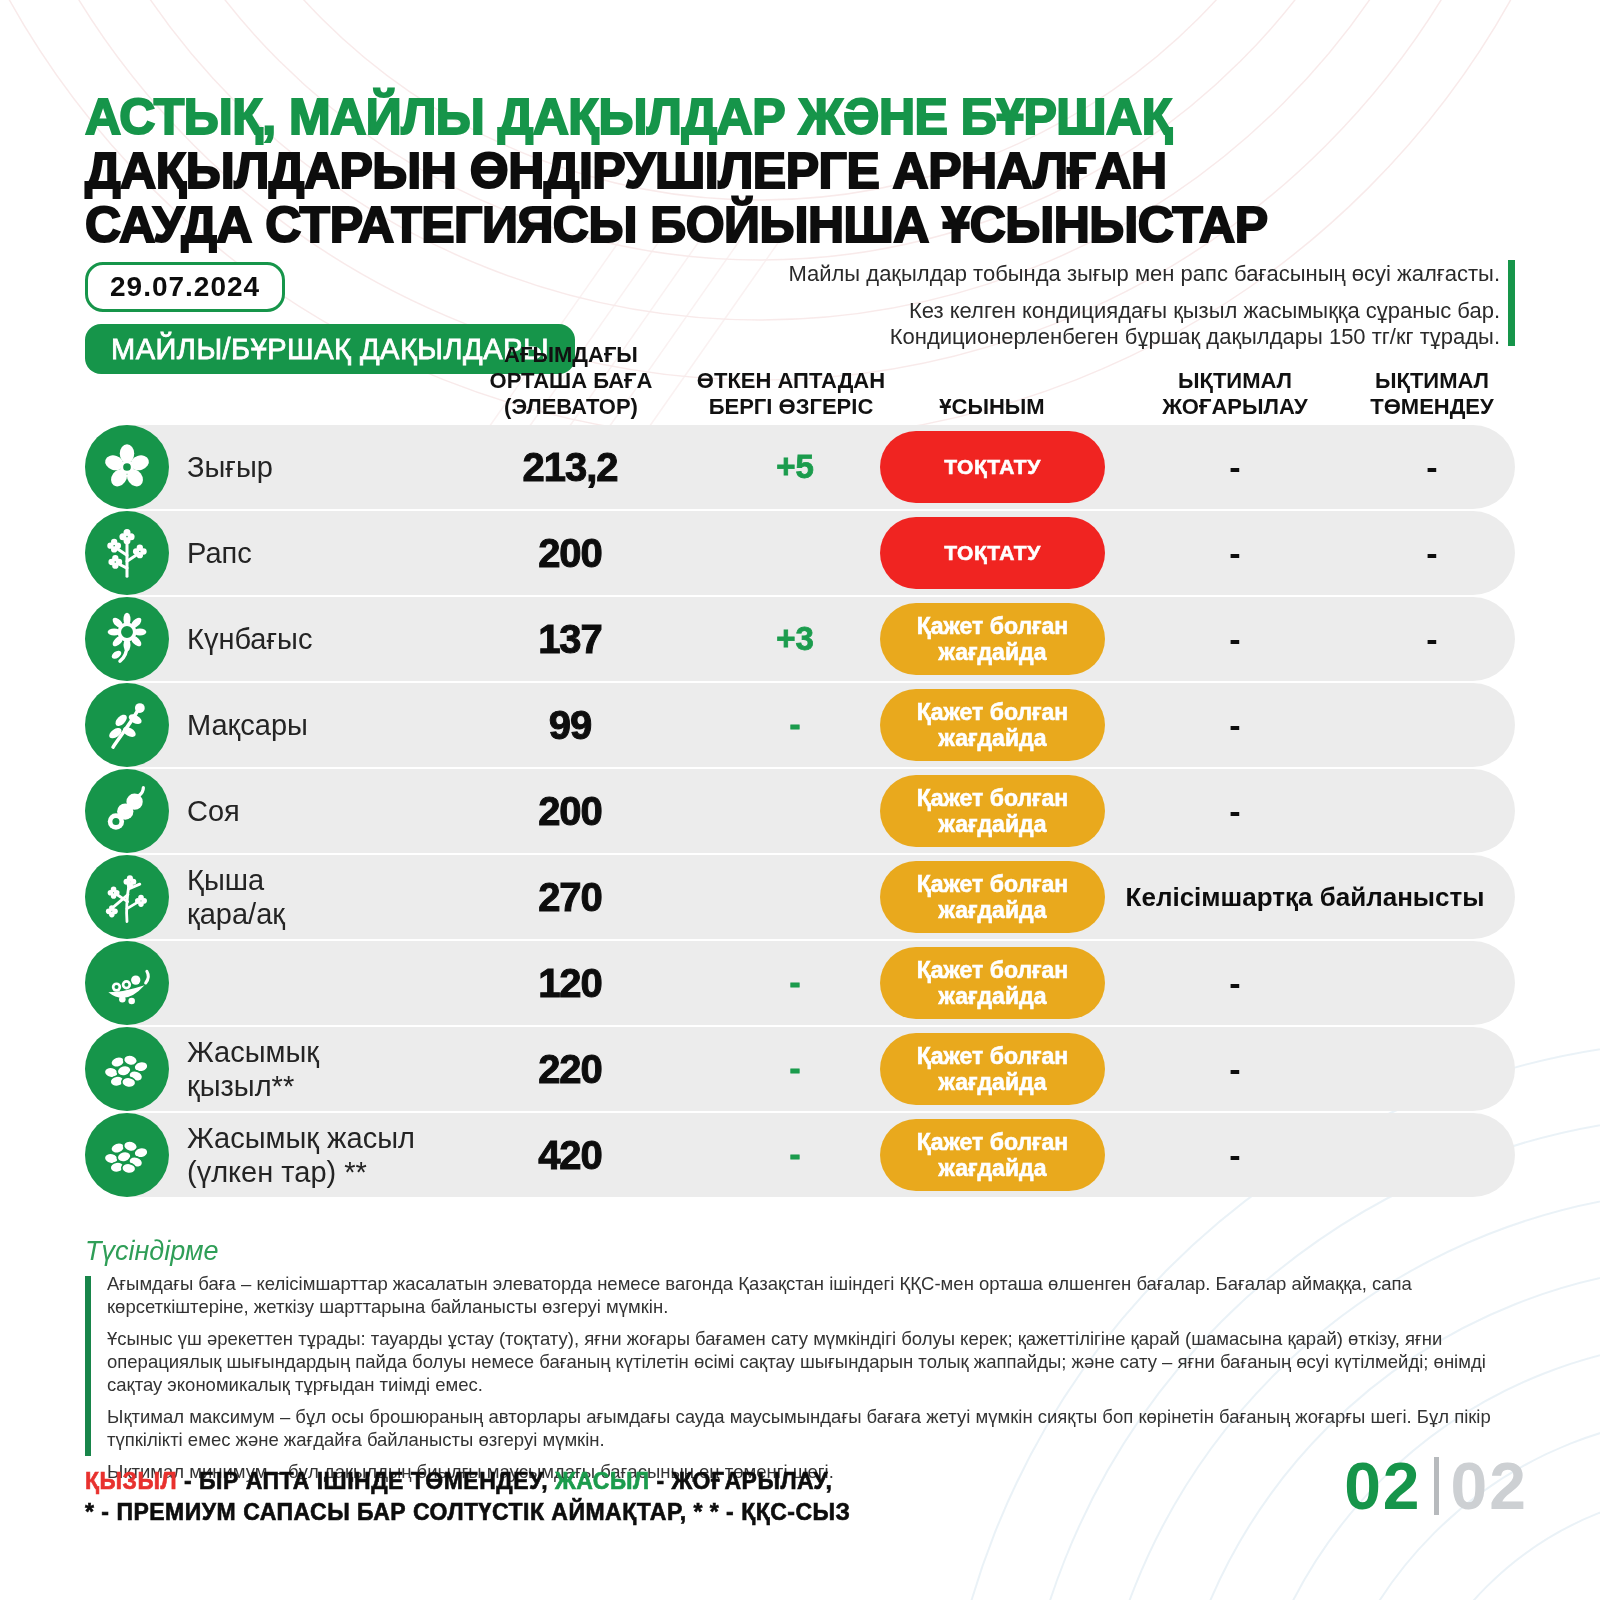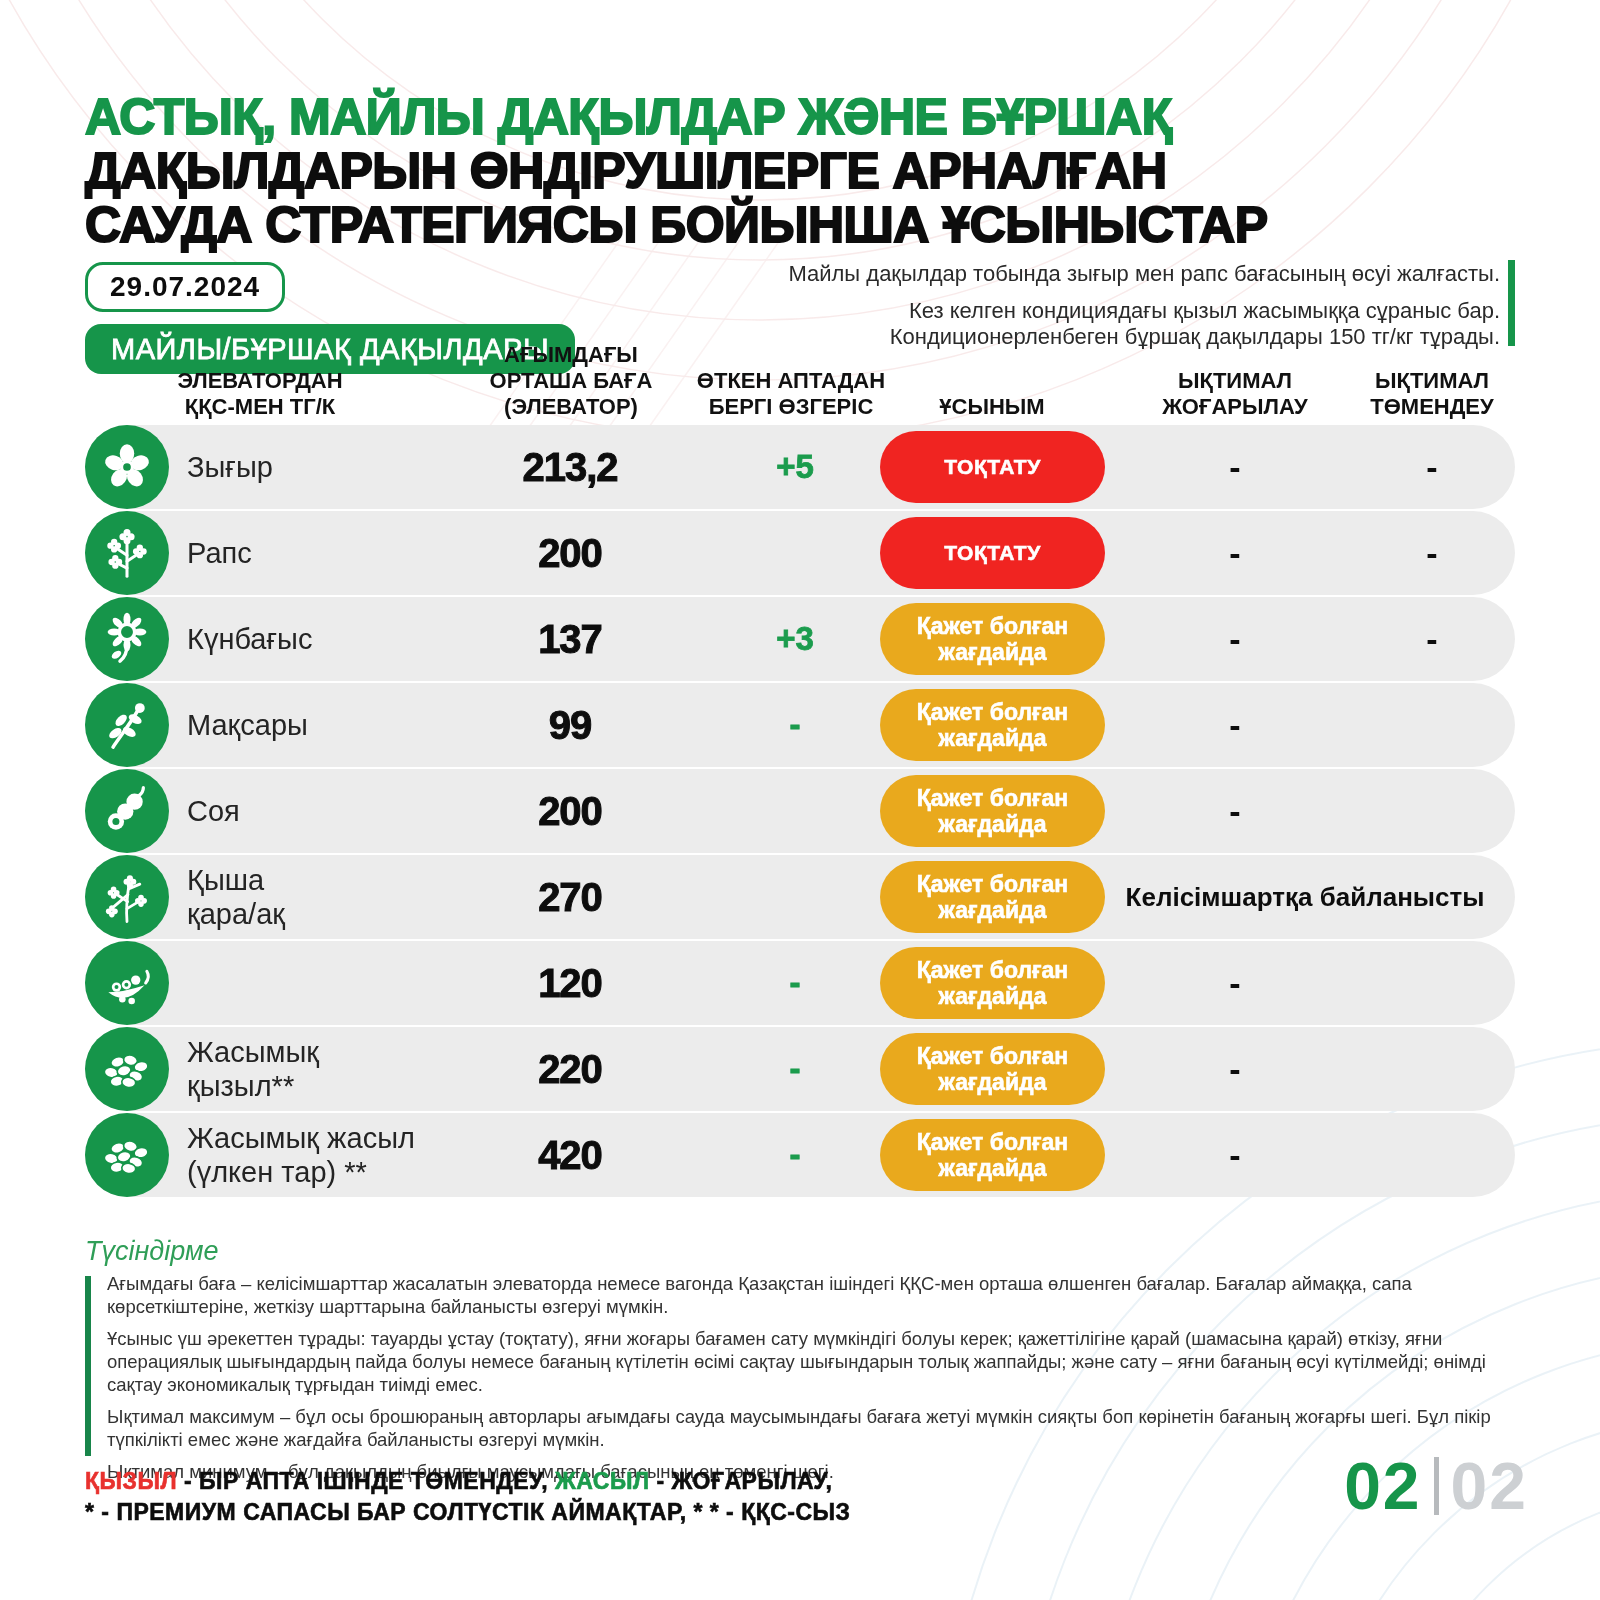--- a/index.html
+++ b/index.html
@@ -141,21 +141,20 @@
       <span>МАЙЛЫ/БҰРШАҚ ДАҚЫЛДАРЫ</span>
     </div>
 
     <div class="note1">Майлы дақылдар тобында зығыр мен рапс бағасының өсуі жалғасты.</div>
     <div class="note2">
       <div>Кез келген кондициядағы қызыл жасымыққа сұраныс бар.</div>
       <div>Кондиционерленбеген бұршақ дақылдары 150 тг/кг тұрады.</div>
     </div>
     <div class="note-bar"></div>
 
-    <div class="thead h1" style="position:absolute;">ЭЛЕВАТОРДАН ҚҚС-МЕН ТГ/К</div>
     <div class="thead h2" style="position:absolute;">АҒЫМДАҒЫ ОРТАША БАҒА (ЭЛЕВАТОР)</div>
     <div class="thead h3" style="position:absolute;">ӨТКЕН АПТАДАН БЕРГІ ӨЗГЕРІС</div>
     <div class="thead h4" style="position:absolute;">ҰСЫНЫМ</div>
     <div class="thead h5" style="position:absolute;">ЫҚТИМАЛ ЖОҒАРЫЛАУ</div>
     <div class="thead h6" style="position:absolute;">ЫҚТИМАЛ ТӨМЕНДЕУ</div>
 
     <div class="rows">
         <div class="row">
         <div class="circle">
           <span class="icon-glyph">

